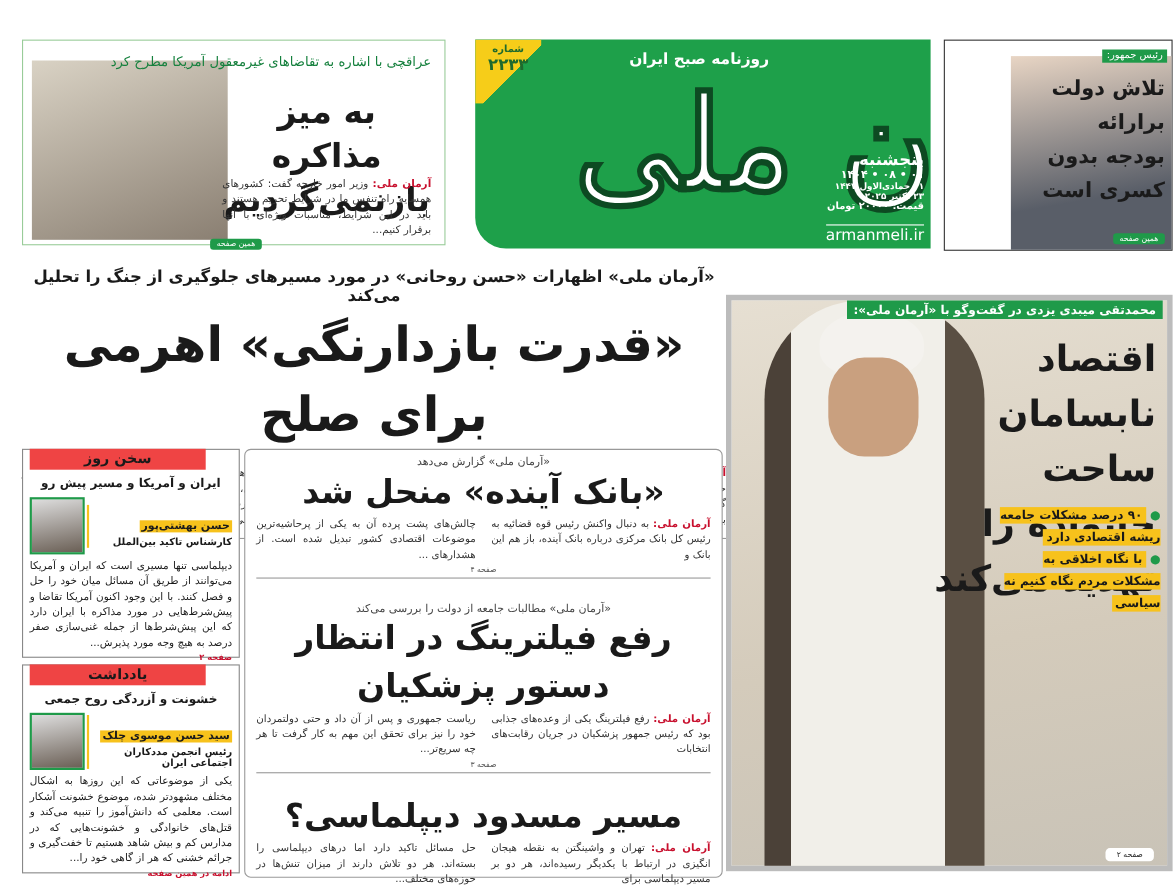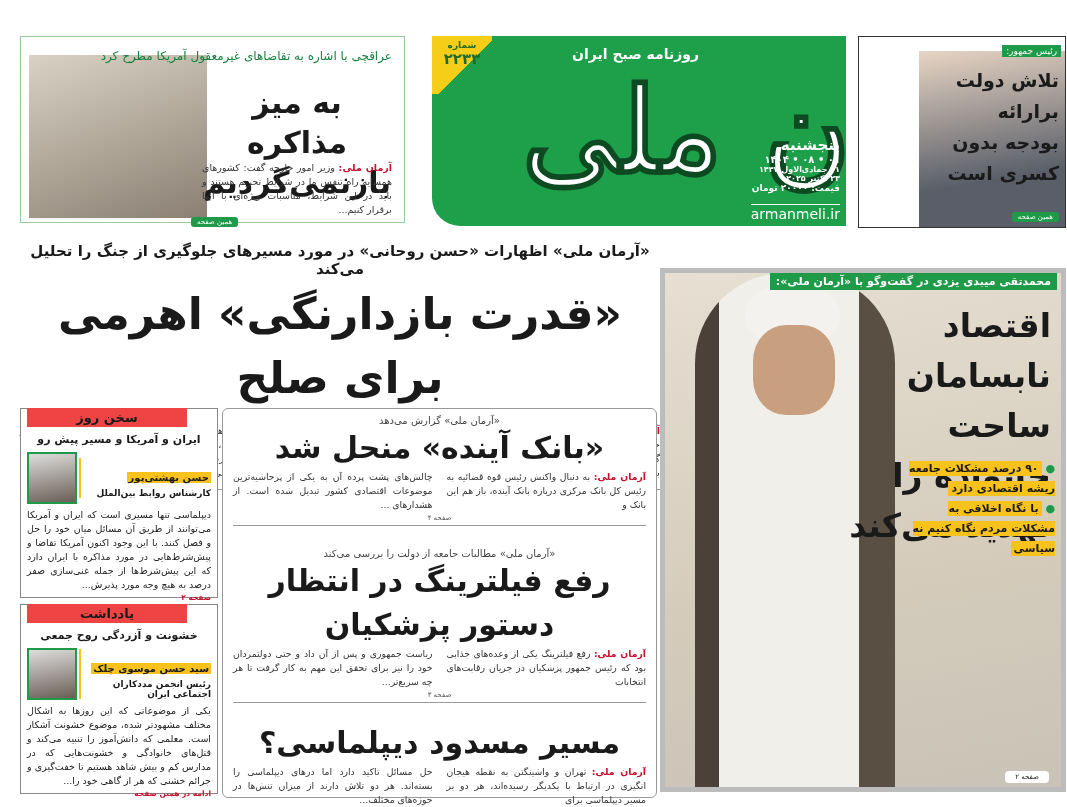--- a/index.html
+++ b/index.html
@@ -152,21 +152,21 @@
         <p>حل مسائل تاکید دارد اما درهای دیپلماسی را بسته‌اند. هر دو تلاش دارند از میزان تنش‌ها در حوزه‌های مختلف...</p>
       </div>
     <div class="pg">صفحه ۲</div>
   </div>
 </div>
 
 <div class="sbox" style="top:408px;height:190px">
   <div class="bar">سخن روز</div>
   <div class="title">ایران و آمریکا و مسیر پیش رو</div>
   <div class="auth">
-    <div class="info"><div class="name">حسن بهشتی‌پور</div><div class="role">کارشناس روابط بین‌الملل</div></div>
+    <div class="info"><div class="name">حسن بهشتی‌پور</div><div class="role">کارشناس تاکید بین‌الملل</div></div>
     <div class="ph"></div>
   </div>
   <div class="body">دیپلماسی تنها مسیری است که ایران و آمریکا می‌توانند از طریق آن مسائل میان خود را حل و فصل کنند. با این وجود اکنون آمریکا تقاضا و پیش‌شرط‌هایی در مورد مذاکره با ایران دارد که این پیش‌شرط‌ها از جمله غنی‌سازی صفر درصد به هیچ وجه مورد پذیرش...</div>
   <div class="more">صفحه ۲</div>
 </div>
 
 <div class="sbox" style="top:604px;height:190px">
   <div class="bar">یادداشت</div>
   <div class="title">خشونت و آزردگی روح جمعی</div>
   <div class="auth">

